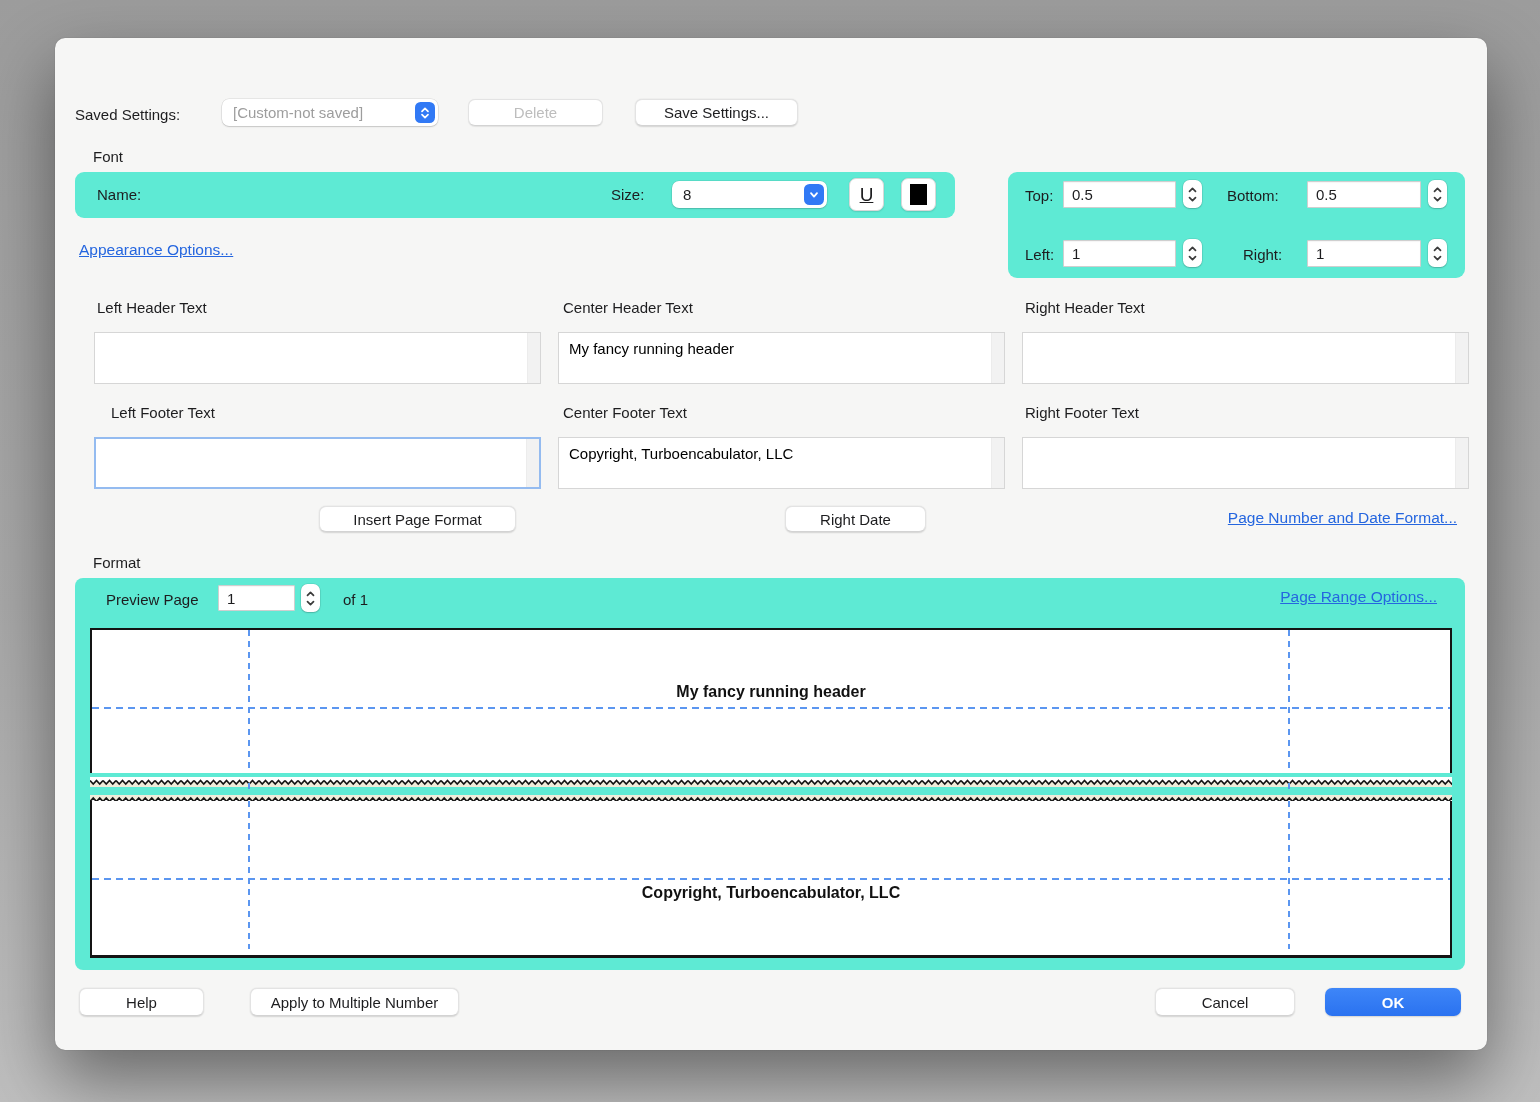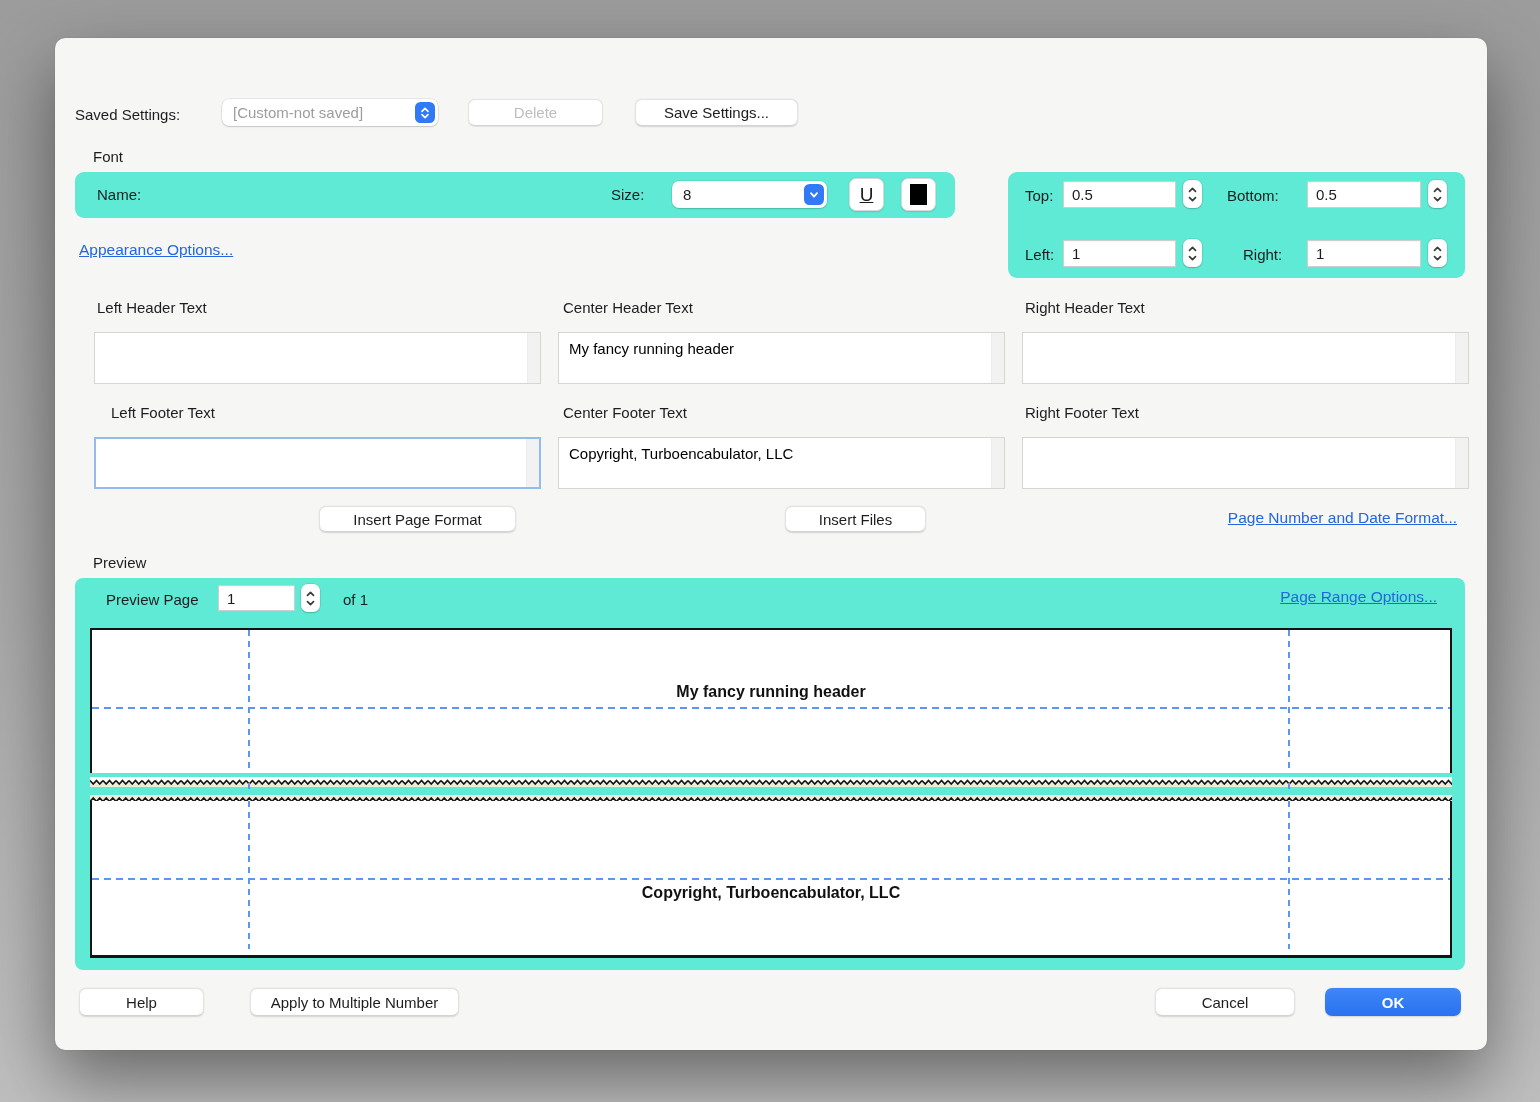--- a/index.html
+++ b/index.html
@@ -211,24 +211,24 @@
   <div class="textbox" style="left:503px; top:399px;">
     <div class="tcontent">Copyright, Turboencabulator, LLC</div>
     <div class="gutter"></div>
   </div>
   <div class="textbox" style="left:967px; top:399px;">
     <div class="tcontent"></div>
     <div class="gutter"></div>
   </div>
 
   <div class="btn" style="left:264px; top:468px; width:197px; height:26px;">Insert Page Format</div>
-  <div class="btn" style="left:730px; top:468px; width:141px; height:26px;">Insert Files</div>
+  <div class="btn" style="left:730px; top:468px; width:141px; height:26px;">Right Date</div>
   <div class="link" style="right:30px; top:471px;">Page Number and Date Format...</div>
 
-  <div class="sec-lbl" style="left:38px; top:516px;">Preview</div>
+  <div class="sec-lbl" style="left:38px; top:516px;">Format</div>
   <div class="group" style="left:20px; top:540px; width:1390px; height:392px; border-radius:8px;">
 
     <div class="lbl" style="left:18px; top:13px; position:absolute;margin-left:13px;">Preview Page</div>
     <input class="field" style="left: 143px; top: 7px; width: 77px; height: 26px;" value="1">
     <div class="stepper" style="left:226px; top:6px;">
       <svg width="9" height="6" viewBox="0 0 9 6">
           <path d="M1.5 4.4 L4.5 1.4 L7.5 4.4" stroke="#3a3a3a" stroke-width="1.7" fill="none" stroke-linecap="round" stroke-linejoin="round"></path>
         </svg>
       <svg width="9" height="6" viewBox="0 0 9 6">
           <path d="M1.5 1.6 L4.5 4.6 L7.5 1.6" stroke="#3a3a3a" stroke-width="1.7" fill="none" stroke-linecap="round" stroke-linejoin="round"></path>

